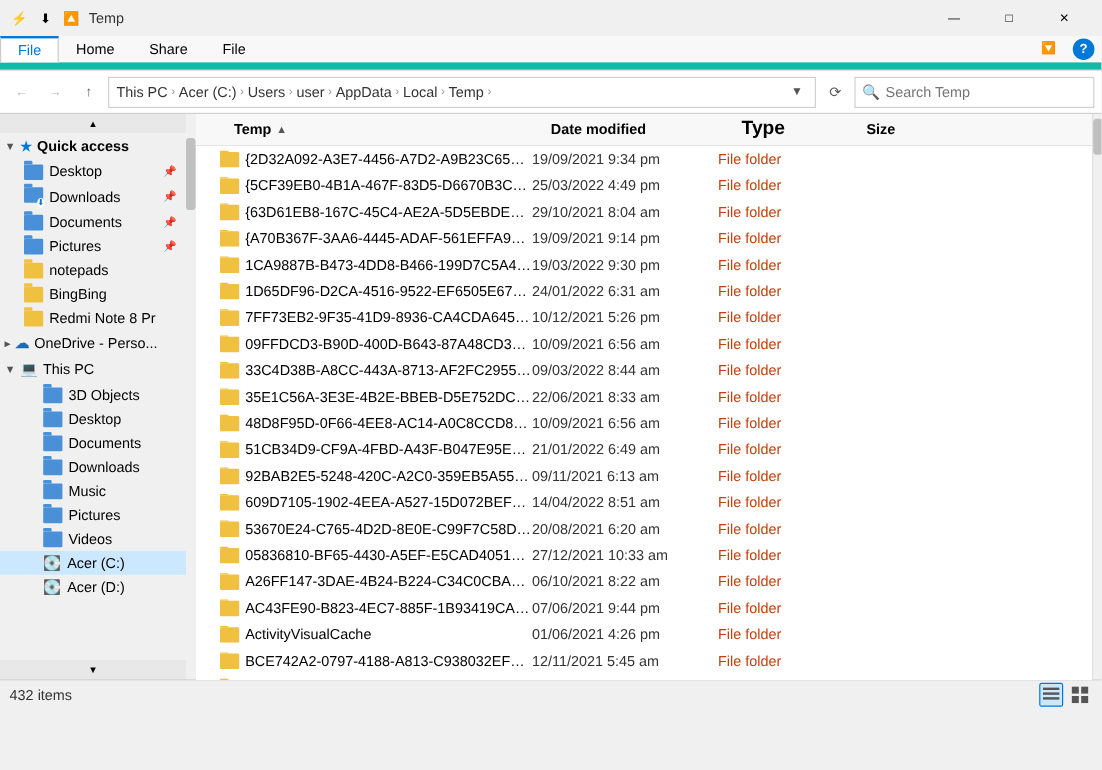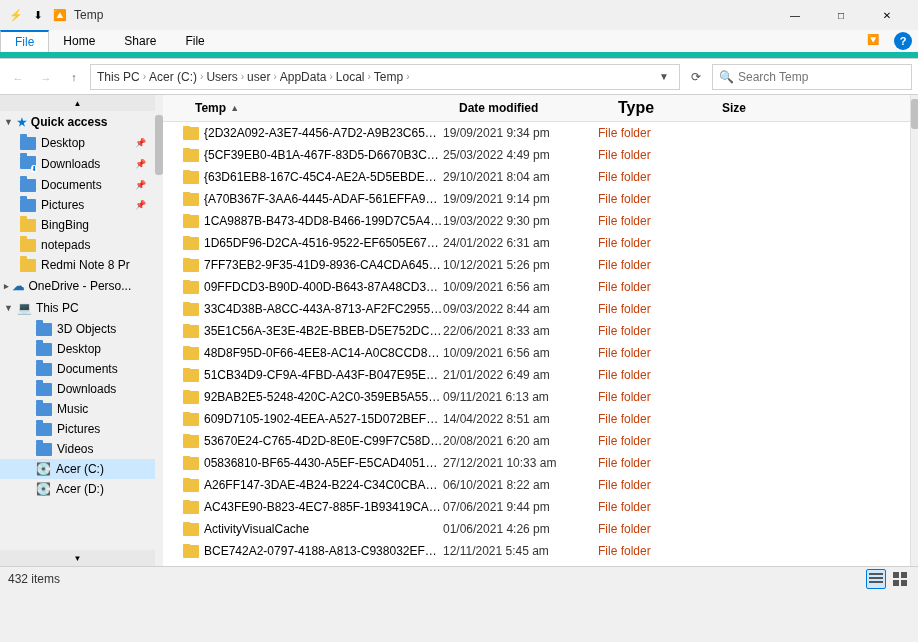--- a/index.html
+++ b/index.html
@@ -175,25 +175,25 @@
         <span>Documents</span>
         <span class="pin-icon">📌</span>
       </div>
       <div class="sidebar-item sidebar-indent">
         <div class="icon-folder-blue"></div>
         <span>Pictures</span>
         <span class="pin-icon">📌</span>
       </div>
       <div class="sidebar-item sidebar-indent">
         <div class="icon-folder"></div>
+        <span>notepads</span>
+      </div>
+      <div class="sidebar-item sidebar-indent">
+        <div class="icon-folder"></div>
         <span>BingBing</span>
-      </div>
-      <div class="sidebar-item sidebar-indent">
-        <div class="icon-folder"></div>
-        <span>notepads</span>
       </div>
       <div class="sidebar-item sidebar-indent">
         <div class="icon-folder"></div>
         <span style="overflow:hidden; text-overflow:ellipsis; white-space:nowrap;">Redmi Note 8 Pr</span>
       </div>
 
       <div class="sidebar-section-header">
         <span class="expand-arrow">▸</span>
         <span style="color:#1a6db0; font-size:12px;">☁</span>
         <span style="overflow:hidden; text-overflow:ellipsis; white-space:nowrap; font-weight:400;">OneDrive - Perso...</span>

